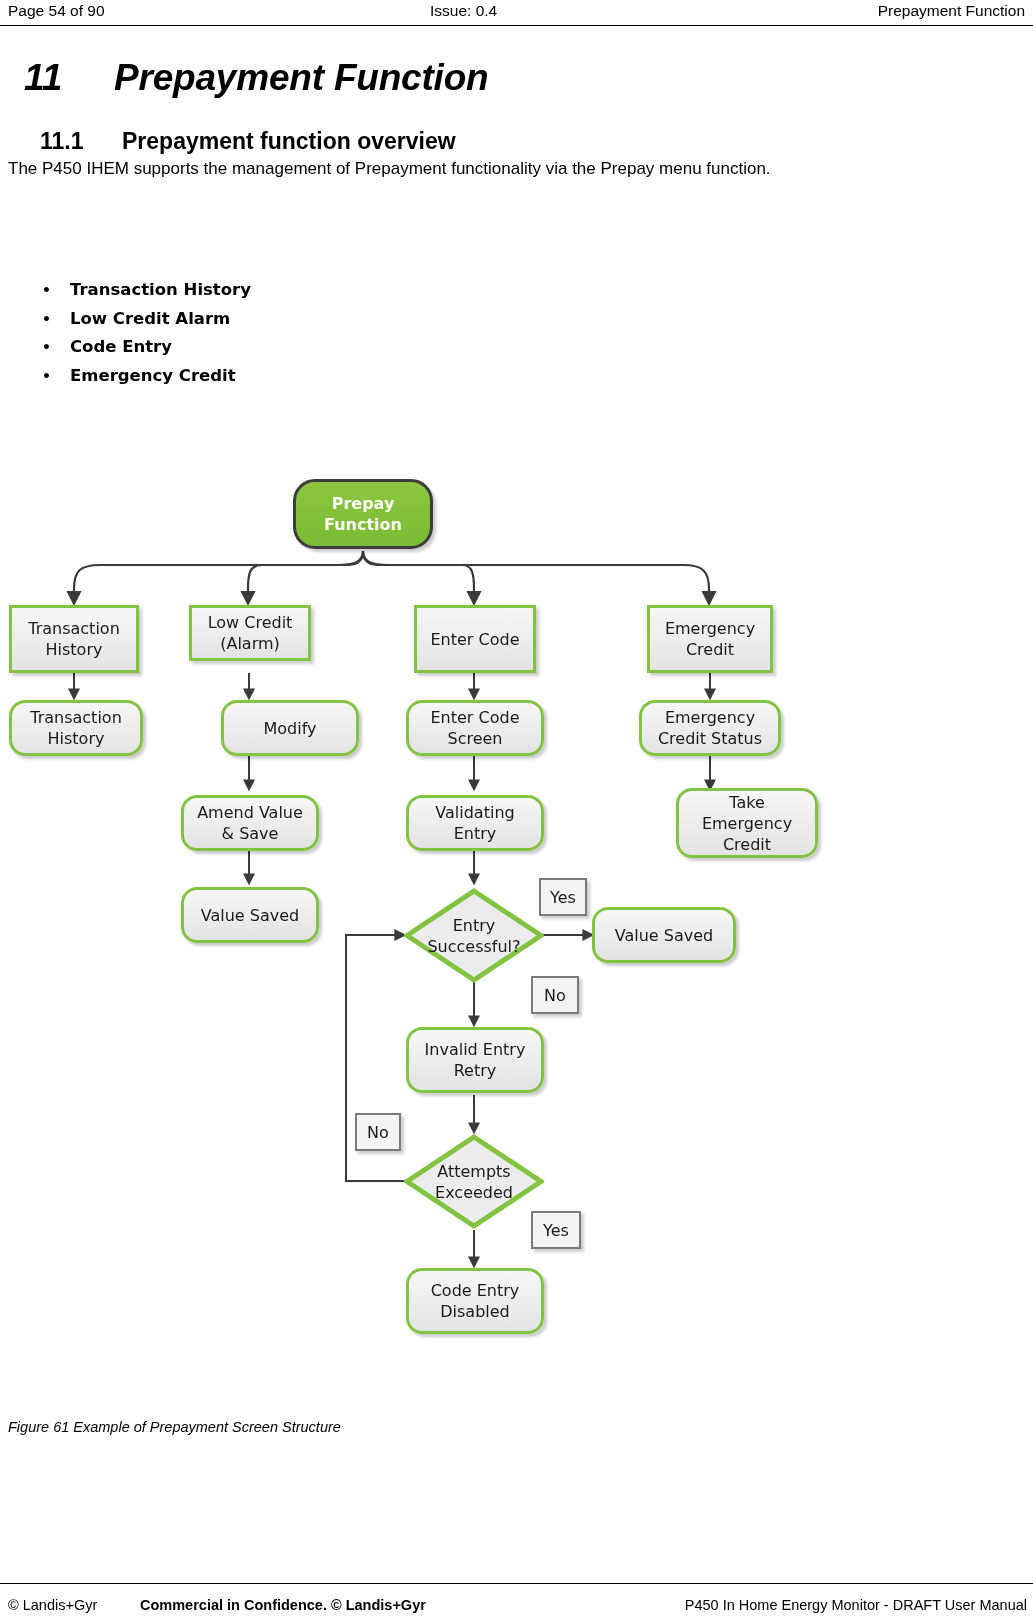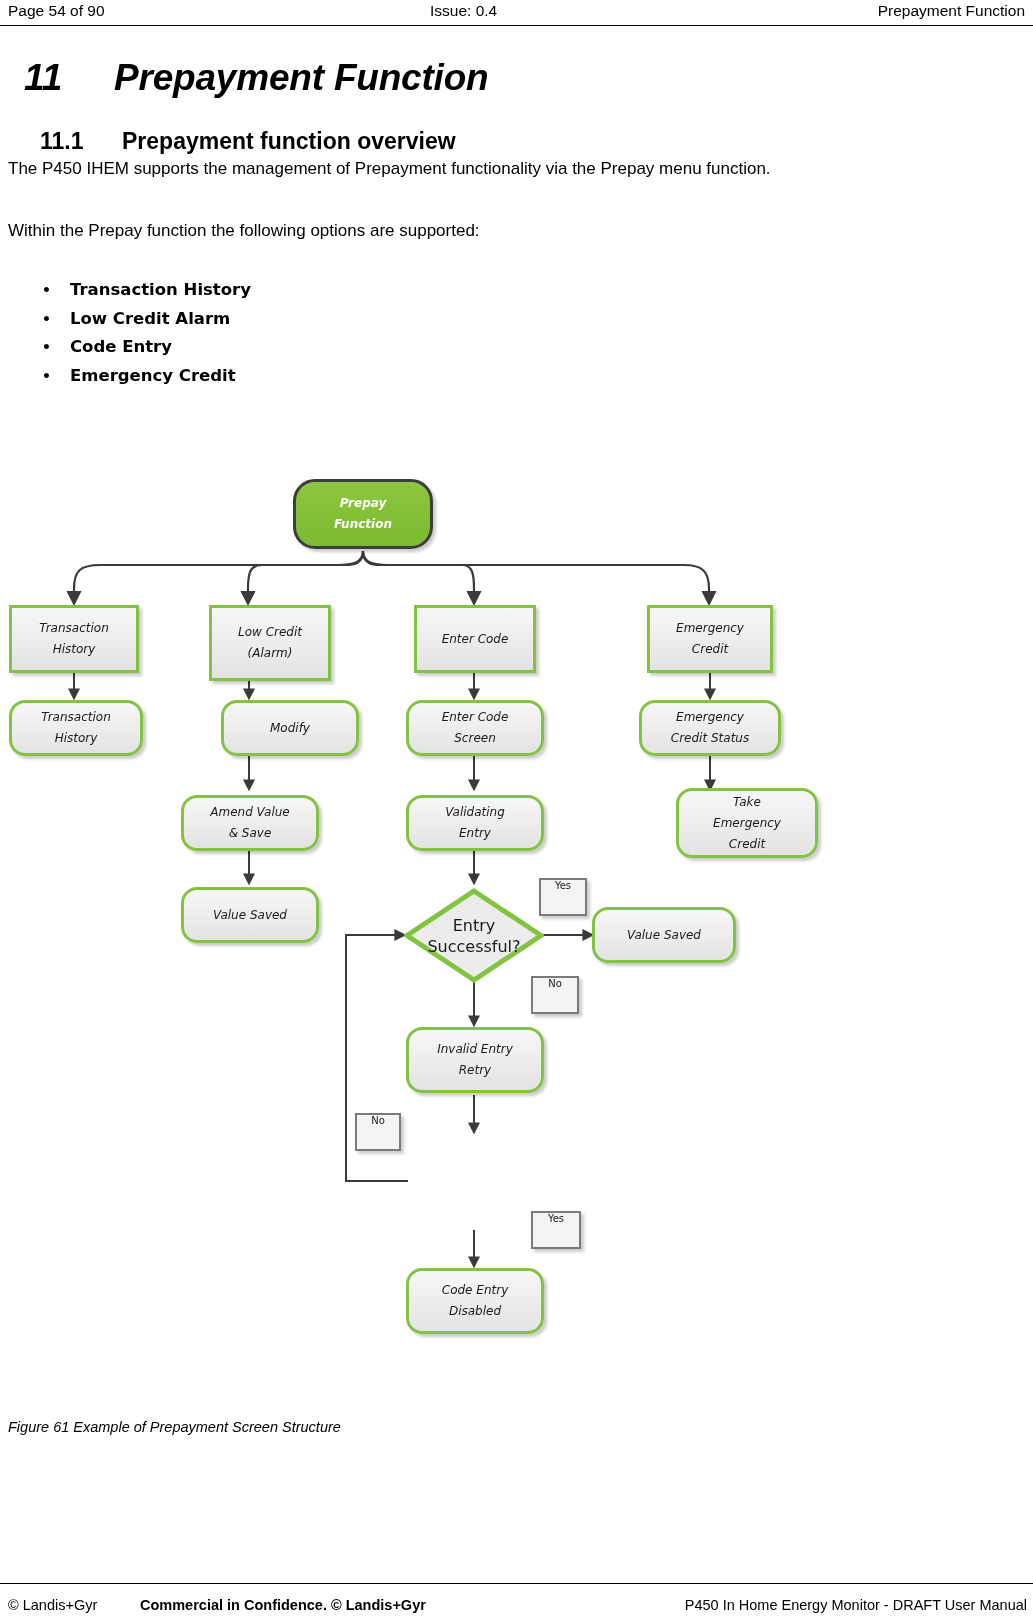--- a/index.html
+++ b/index.html
@@ -78,26 +78,25 @@
     width:1033px; height:910px;
   }
   .chart svg { position:absolute; left:0; top:0; }
 
   .node {
     position:absolute;
     box-sizing:border-box;
     display:flex; align-items:center; justify-content:center;
     text-align:center;
     font-family:"DejaVu Sans", sans-serif;
-    font-size:12px; line-height:21px;
+    font-size:16px; line-height:21px;
     color:#1a1a1a;
     background:linear-gradient(to bottom,#f7f7f7 0%,#ececec 55%,#e3e3e3 100%);
     border:3px solid #82c341;
     box-shadow:3px 3px 3px rgba(0,0,0,0.20);
-    font-style:italic;
   }
   .node.root {
     background:linear-gradient(to bottom,#8dc63f 0%,#79bb32 100%);
     border:3px solid #3d3d3d;
     border-radius:22px;
     color:#ffffff; font-weight:bold;
   }
   .node.rect  { border-radius:0; }
   .node.round { border-radius:16px; }
 
@@ -112,23 +111,23 @@
     position:absolute; left:0; top:0; width:100%; height:100%;
     display:flex; align-items:center; justify-content:center;
     text-align:center;
     font-family:"DejaVu Sans", sans-serif;
     font-size:16px; line-height:21px; color:#1a1a1a;
   }
 
   .tag {
     position:absolute;
     box-sizing:border-box;
-    display:flex; justify-content:center;
+    display:flex; align-items:center; justify-content:center;
     font-family:"DejaVu Sans", sans-serif;
-    font-size:10px; color:#1a1a1a;
+    font-size:16px; color:#1a1a1a;
     background:#f4f4f4;
     border:2.5px solid #7a7a7a;
     box-shadow:3px 3px 3px rgba(0,0,0,0.20);
   }
 </style>
 </head>
 <body>
 
 <div class="page">
 
@@ -141,21 +140,20 @@
 
   <div class="h1">
     <span class="num">11</span><span>Prepayment Function</span>
   </div>
 
   <div class="h2">
     <span class="num">11.1</span><span>Prepayment function overview</span>
   </div>
 
   <div class="p p1">The P450 IHEM supports the management of Prepayment functionality via the Prepay menu function.</div>
-  <div class="p p2">Within the Prepay function the following options are supported:</div>
 
   <ul class="bullets">
     <li>Transaction History</li>
     <li>Low Credit Alarm</li>
     <li>Code Entry</li>
     <li>Emergency Credit</li>
   </ul>
 
 
   <div class="chart">
@@ -213,21 +211,21 @@
       </span>
     </div>
 
     <div class="node rect" style="left:9px; top:150px; width:130px; height:68px;">
       <span>
         <span>Transaction</span><br>
         <span>History</span>
       </span>
     </div>
 
-    <div class="node rect" style="left:189px; top:150px; width:122px; height:76px;margin-left:20px;">
+    <div class="node rect" style="left:189px; top:150px; width:122px; height:56px;">
       <span>
         <span>Low Credit</span><br>
         <span>(Alarm)</span>
       </span>
     </div>
 
     <div class="node rect" style="left:414px; top:150px; width:122px; height:68px;">
       <span>Enter Code</span>
     </div>
 
@@ -317,20 +315,31 @@
       <span>
         <span>Invalid Entry</span><br>
         <span>Retry</span>
       </span>
     </div>
 
     <div class="tag" style="left:355px; top:658px; width:46px; height:38px;">
       <span>No</span>
     </div>
 
+    <div class="diamond" style="left:404px; top:679px; width:140px; height:95px;">
+      <svg class="dshape" viewBox="0 0 140 95" preserveAspectRatio="none">
+        <polygon points="70,3 137,47.5 70,92 3,47.5" fill="#ececec" stroke="#82c341" stroke-width="5"></polygon>
+      </svg>
+      <div class="dlabel">
+        <span>
+          <span>Attempts</span><br>
+          <span>Exceeded</span>
+        </span>
+      </div>
+    </div>
 
     <div class="tag" style="left:531px; top:756px; width:50px; height:38px;">
       <span>Yes</span>
     </div>
 
     <div class="node round" style="left:406px; top:813px; width:138px; height:66px;">
       <span>
         <span>Code Entry</span><br>
         <span>Disabled</span>
       </span>

